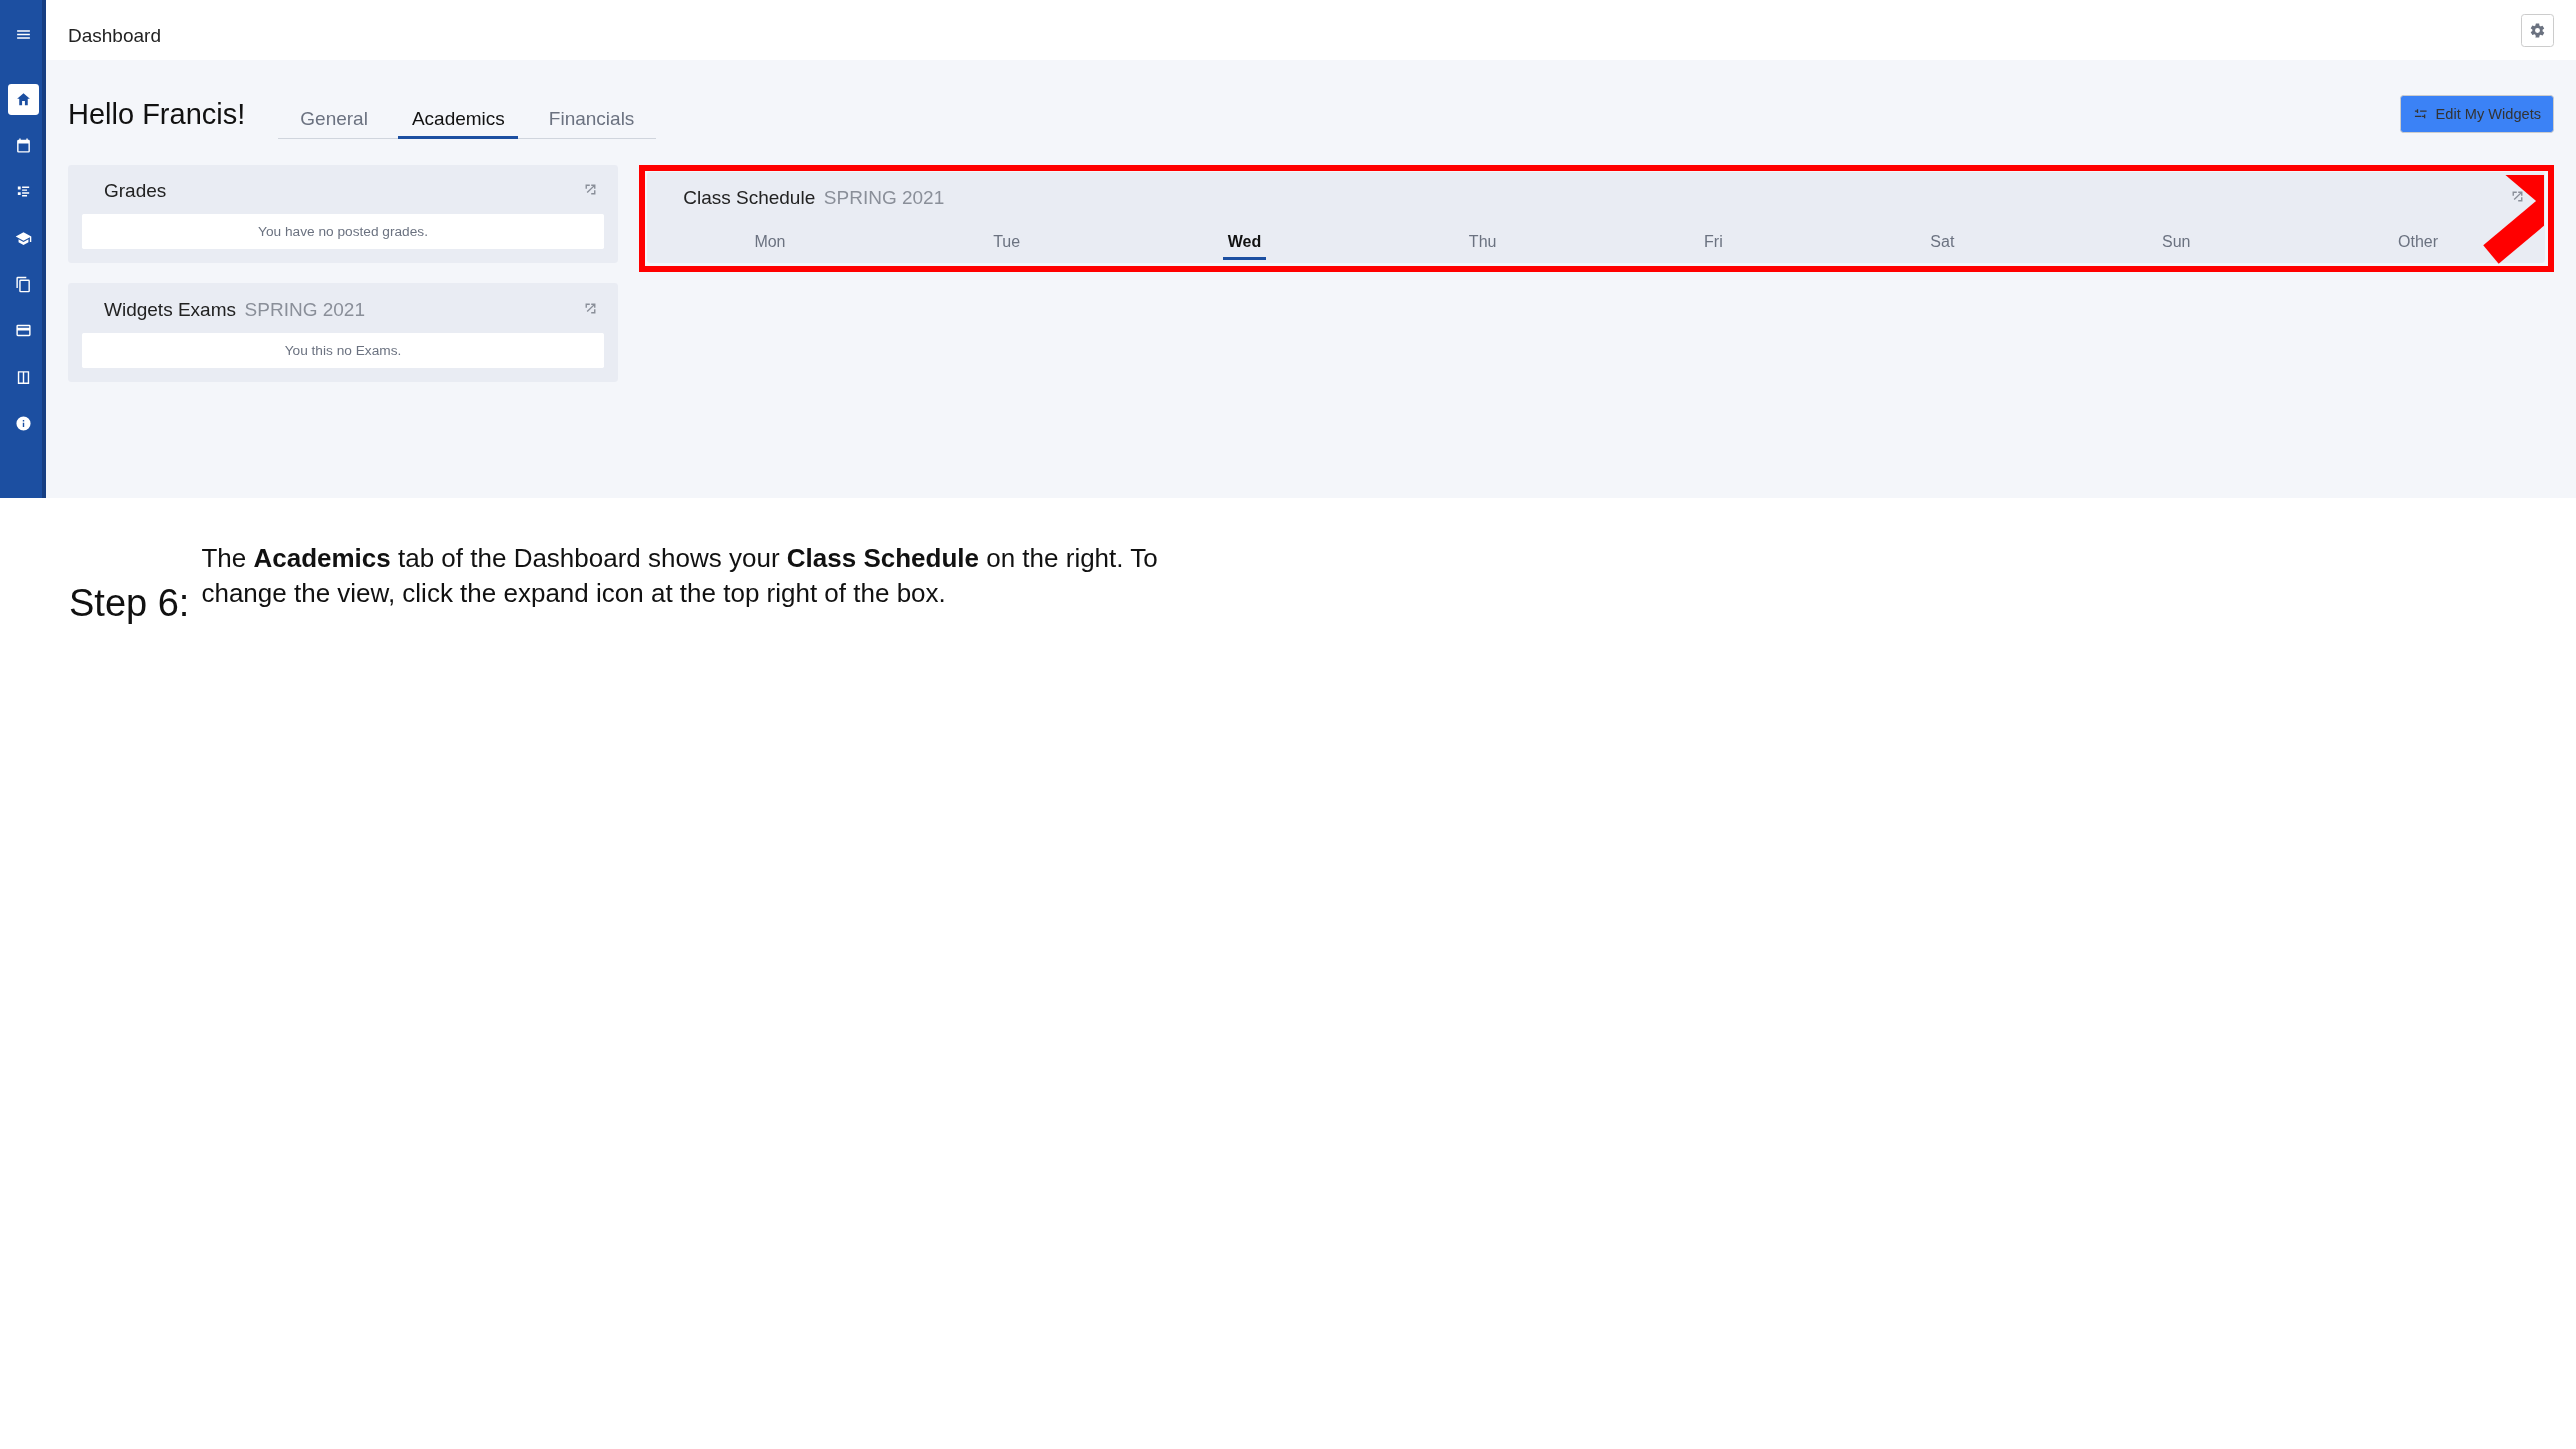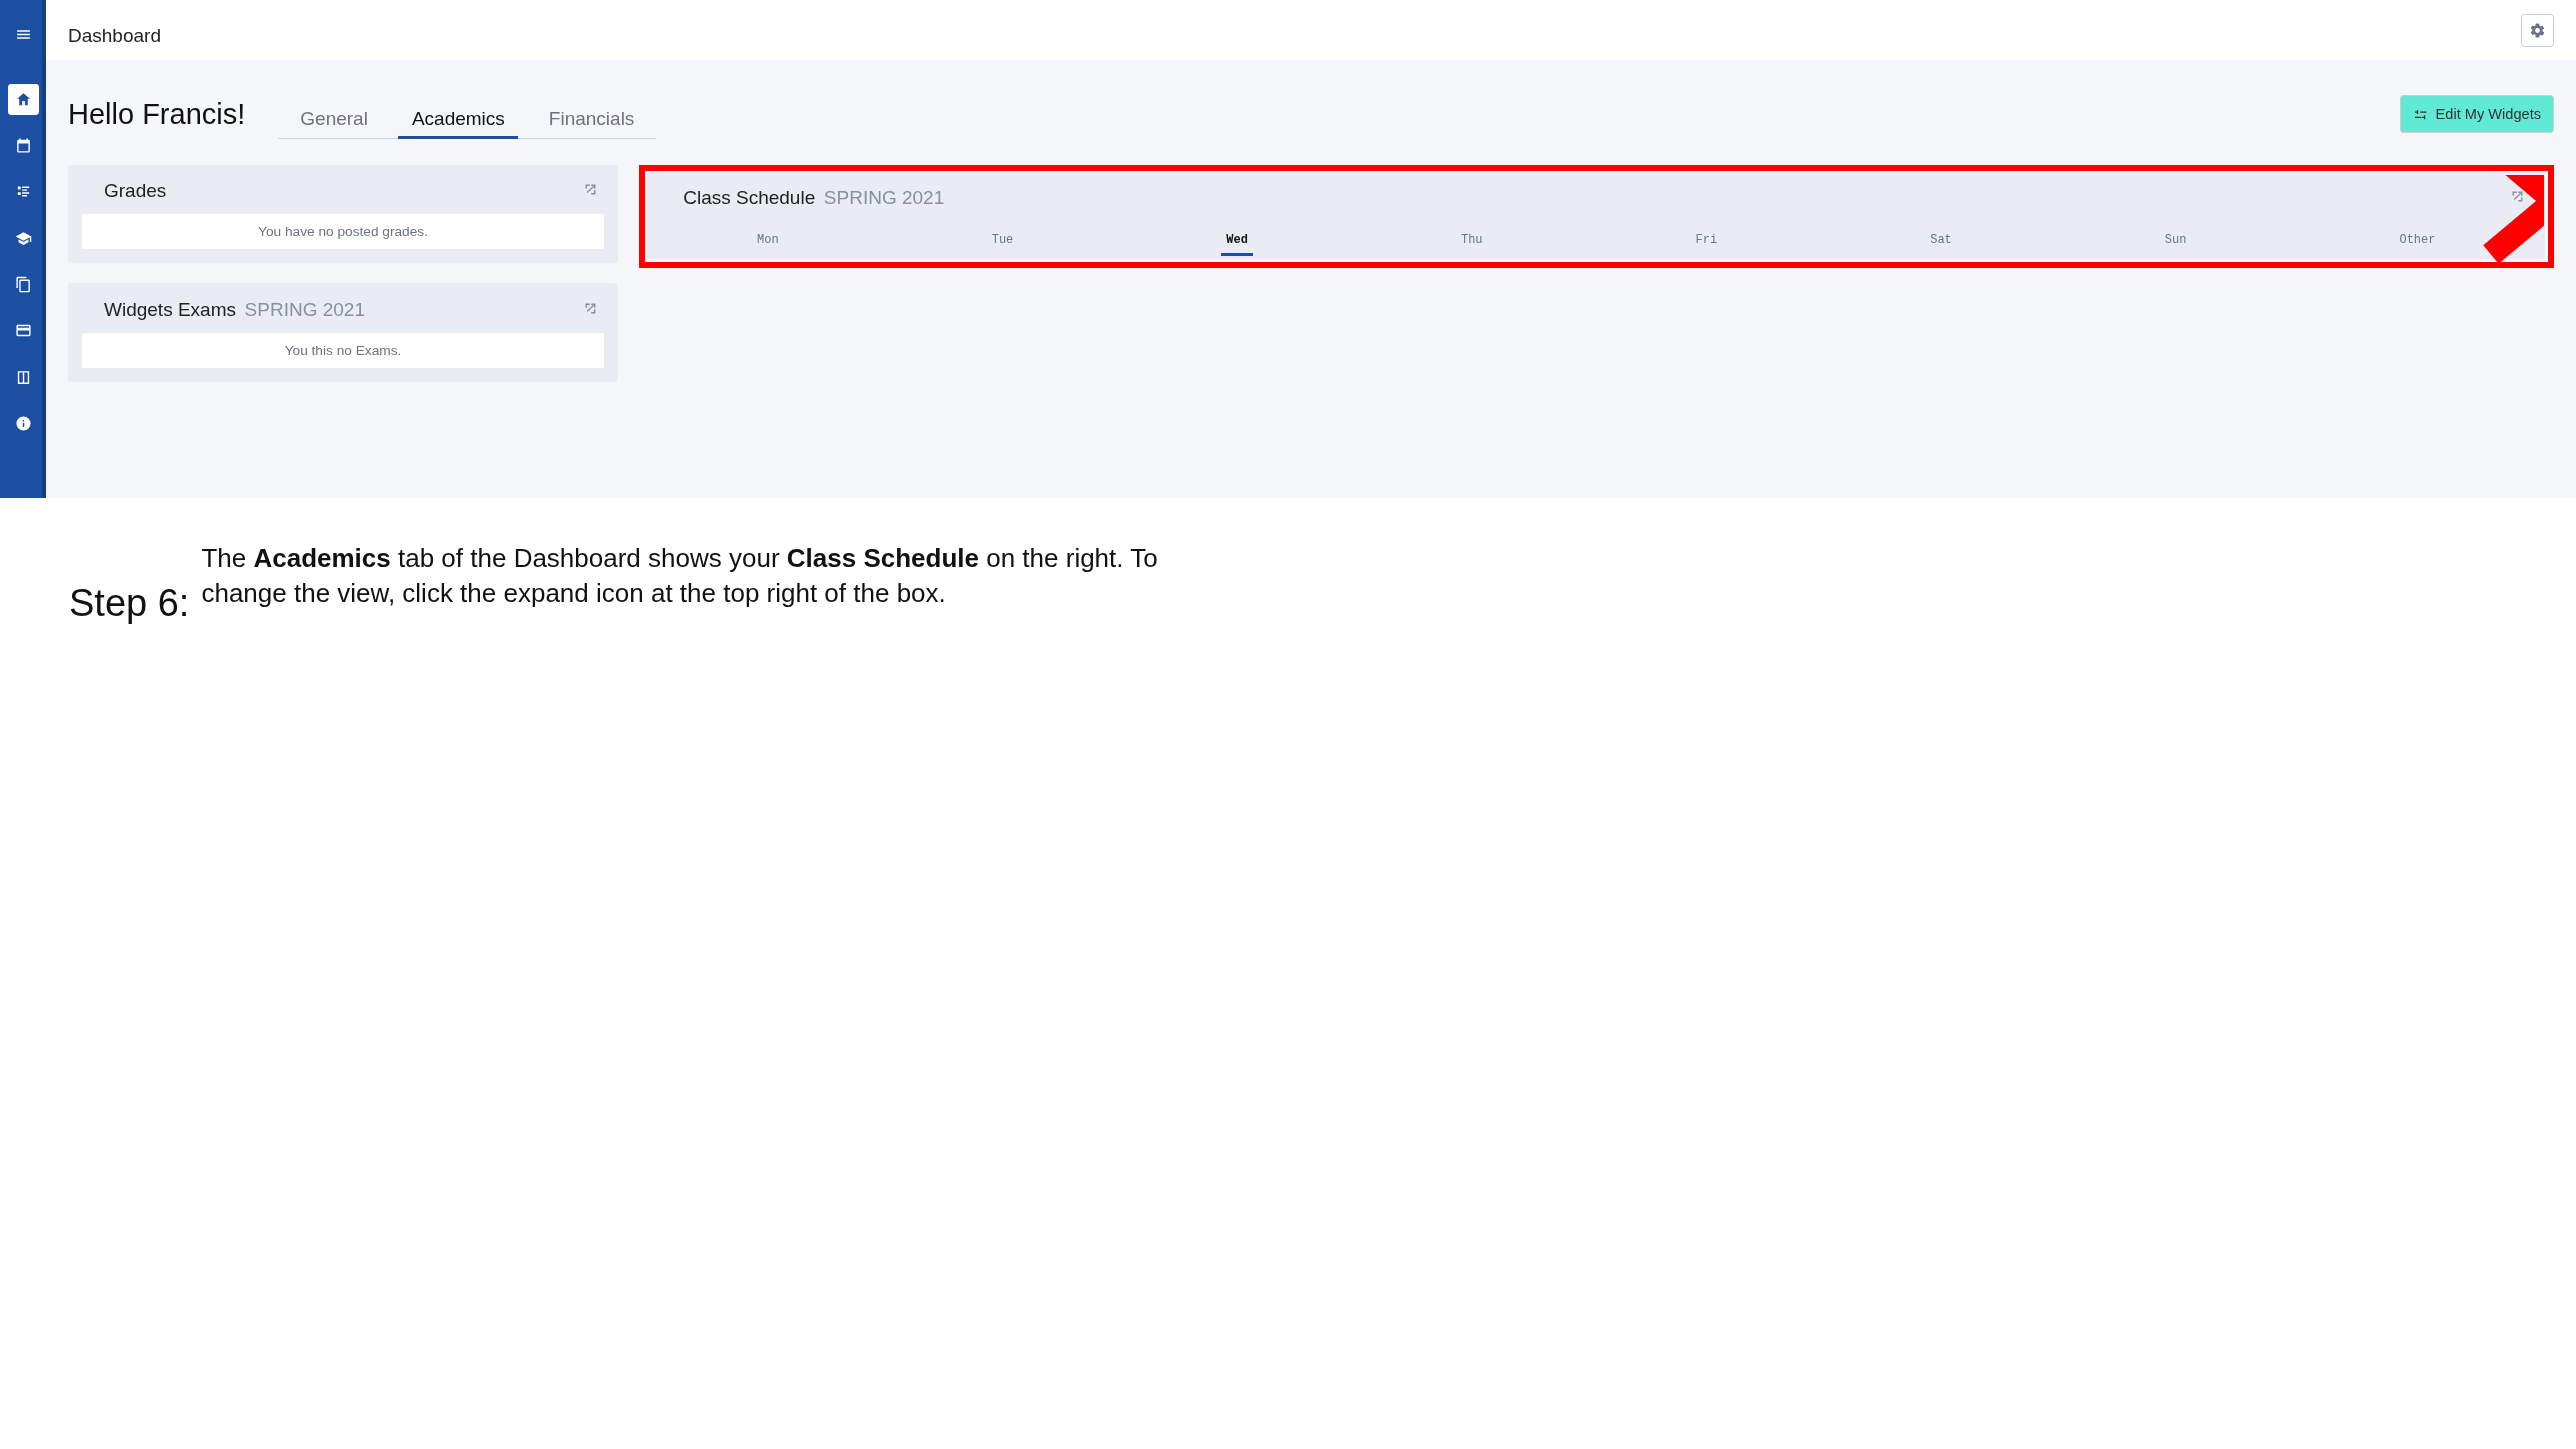--- a/index.html
+++ b/index.html
@@ -17,34 +17,34 @@
     .gear-box { width: 33px; height: 33px; border: 0.9px solid #ccc; border-radius: 3.4px; display: flex; align-items: center; justify-content: center; color: #6b7280; cursor: pointer; }
     .gear-box svg { width: 17px; height: 17px; }
     .content { flex: 1; background: #f4f6fa; padding: 15.5px 0 34px 0; position: relative; }
     .header-row { display: flex; align-items: center; padding: 8.6px 22px 20.6px 22px; gap: 33px; }
     .hello { font-size: 29px; font-weight: 500; color: #111; flex-shrink: 0; }
     .tab { padding: 6.9px 22px 13.7px 22px; font-size: 19px; color: #6b7280; cursor: pointer; position: relative; margin-top: 17px; }
     .tab.active { color: #111; font-weight: 500; }
     .tab.active::after { content:""; position: absolute; left: 8.6px; right: 8.6px; bottom: 5.2px; height: 2.6px; background: #1c4fa1; }
     .tabs-border { position: absolute; left: 0; right: 0; bottom: 5.2px; height: 0.9px; background: #d0d5dd; }
     .tabs-wrap { position: relative; display: flex; }
-    .edit-widgets { border: 0.9px solid #ccc; border-radius: 3.4px; padding: 10px 12px; display: flex; align-items: center; gap: 6.9px; font-size: 14.6px; color: #333; background: #5eead4; cursor: pointer; }
+    .edit-widgets { border: 0.9px solid #ccc; border-radius: 3.4px; padding: 10px 12px; display: flex; gap: 6.9px; font-size: 14.6px; color: #333; background: #3b82f6; cursor: pointer; }
     .edit-widgets svg { width: 15.5px; height: 15.5px; }
     .widgets-row { display: flex; gap: 20.6px; padding: 0 22px; align-items: flex-start; }
     .left-col { flex: 0 0 550px; display: flex; flex-direction: column; gap: 20.6px; }
     .right-col { flex: 1; position: relative; }
     .widget { background: #e9ecf3; border-radius: 3.4px; padding: 0; }
     .widget-header { display: flex; align-items: center; justify-content: space-between; padding: 15.5px 19px 12px 19px; }
     .widget-title { font-size: 19px; color: #222; font-weight: 500; display: flex; gap: 8.6px; align-items: baseline; margin-left: 17px; }
     .widget-subtitle { color: #8a8f99; font-weight: 400; }
     .expand-ic { color: #8a8f99; cursor: pointer; }
     .expand-ic svg { width: 17px; height: 17px; }
     .widget-body { background: #fff; margin: 0 13.7px 13.7px 13.7px; border-radius: 1.7px; padding: 10px; text-align: center; color: #6b7280; font-size: 13.7px; }
     .day-tabs { display: flex; justify-content: space-around; padding: 5.2px 3.4px 0 3.4px; }
-    .day-tab { padding: 6.9px 8.6px 12px 8.6px; font-size: 12px; color: #6b7280; cursor: pointer; position: relative; font-family: Liberation Mono, monospace; }
+    .day-tab { padding: 6.9px 8.6px 12px 8.6px; font-size: 16px; color: #6b7280; cursor: pointer; position: relative; }
     .day-tab.active { color: #111; font-weight: 600; }
     .day-tab.active::after { content:""; position: absolute; left: 3.4px; right: 3.4px; bottom: 3.4px; height: 2.6px; background: #1c4fa1; }
     .highlight-box { position: absolute; top: 0; left: 0; right: 0; bottom: 0; border: 6.9px solid #ff0000; pointer-events: none; }
     .right-col-inner { padding: 6.9px 8.6px 8.6px 8.6px; }
     .arrow-annotation { position: absolute; top: 10.3px; right: 10.3px; width: 120px; height: 103px; pointer-events: none; }
     .instruction { display: flex; align-items: flex-start; gap: 12px; padding: 43px 52px 52px 69px; max-width: 1237px; }
     .step-label { font-size: 38px; font-weight: 400; color: #111; line-height: 1; padding-top: 43px; white-space: nowrap; }
     .step-body { font-size: 26px; color: #111; line-height: 1.35; }
   </style>
 </head>

